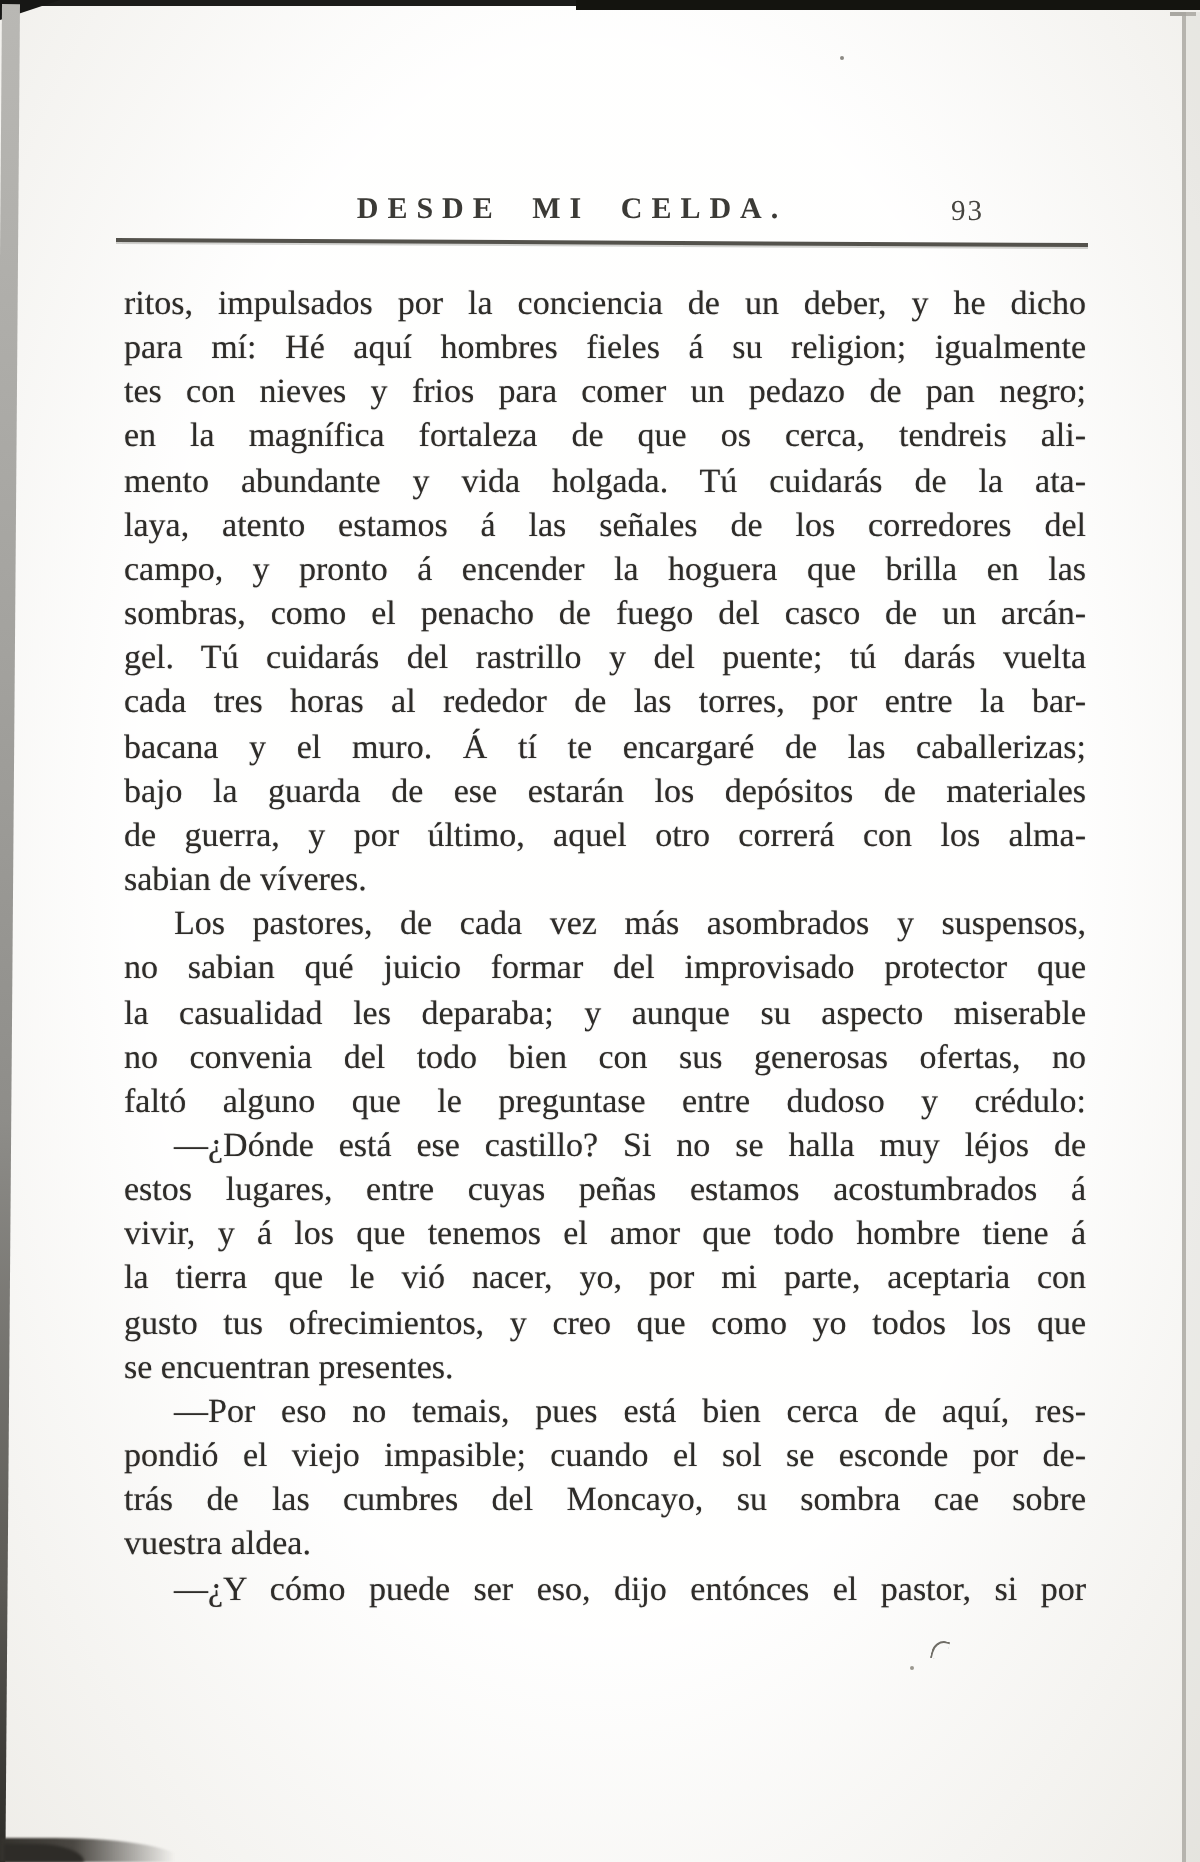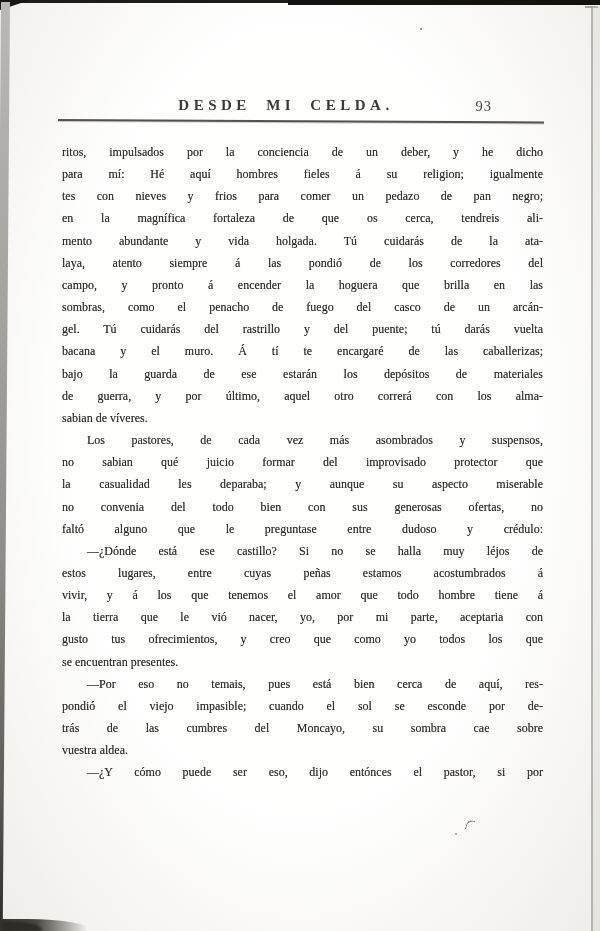--- a/index.html
+++ b/index.html
@@ -55,21 +55,21 @@
     letter-spacing:1px;color:#45443f;
   }
   .rule{
     position:absolute;left:58px;top:119px;width:486px;height:2px;background:#54524c;
     transform:rotate(0.3deg);transform-origin:left center;
     box-shadow:0 1px 0 rgba(84,82,76,0.25);
   }
   
   .textblock{
     position:absolute;left:62px;top:141px;width:481px;
-    font-size:12px;color:#2e2c29;
+    font-size:17px;color:#2e2c29;
     text-shadow:0 0 0.5px rgba(46,44,41,0.55);
   }
   .line{
     height:22.17px;line-height:22.17px;overflow:hidden;white-space:normal;
     text-align:justify;text-align-last:justify;
   }
   .line.unjust{text-align-last:left;}
   .line.indent{text-indent:25px;}
 </style>
 </head>
@@ -95,24 +95,25 @@
     <div class="page-number">93</div>
   </div>
   <div class="rule"></div>
 
   <div class="textblock" id="textblock">
       <div class="line">ritos, impulsados por la conciencia de un deber, y he dicho</div>
       <div class="line">para mí: Hé aquí hombres fieles á su religion; igualmente</div>
       <div class="line">tes con nieves y frios para comer un pedazo de pan negro;</div>
       <div class="line">en la magnífica fortaleza de que os cerca, tendreis ali-</div>
       <div class="line">mento abundante y vida holgada. Tú cuidarás de la ata-</div>
-      <div class="line">laya, atento siempre á las pondió de los corredores del</div>
+      <div class="line">laya, atento estamos á las señales de los corredores del</div>
       <div class="line">campo, y pronto á encender la hoguera que brilla en las</div>
       <div class="line">sombras, como el penacho de fuego del casco de un arcán-</div>
       <div class="line">gel. Tú cuidarás del rastrillo y del puente; tú darás vuelta</div>
+      <div class="line">cada tres horas al rededor de las torres, por entre la bar-</div>
       <div class="line">bacana y el muro. Á tí te encargaré de las caballerizas;</div>
       <div class="line">bajo la guarda de ese estarán los depósitos de materiales</div>
       <div class="line">de guerra, y por último, aquel otro correrá con los alma-</div>
       <div class="line unjust">sabian de víveres.</div>
       <div class="line indent">Los pastores, de cada vez más asombrados y suspensos,</div>
       <div class="line">no sabian qué juicio formar del improvisado protector que</div>
       <div class="line">la casualidad les deparaba; y aunque su aspecto miserable</div>
       <div class="line">no convenia del todo bien con sus generosas ofertas, no</div>
       <div class="line">faltó alguno que le preguntase entre dudoso y crédulo:</div>
       <div class="line indent">—¿Dónde está ese castillo? Si no se halla muy léjos de</div>

